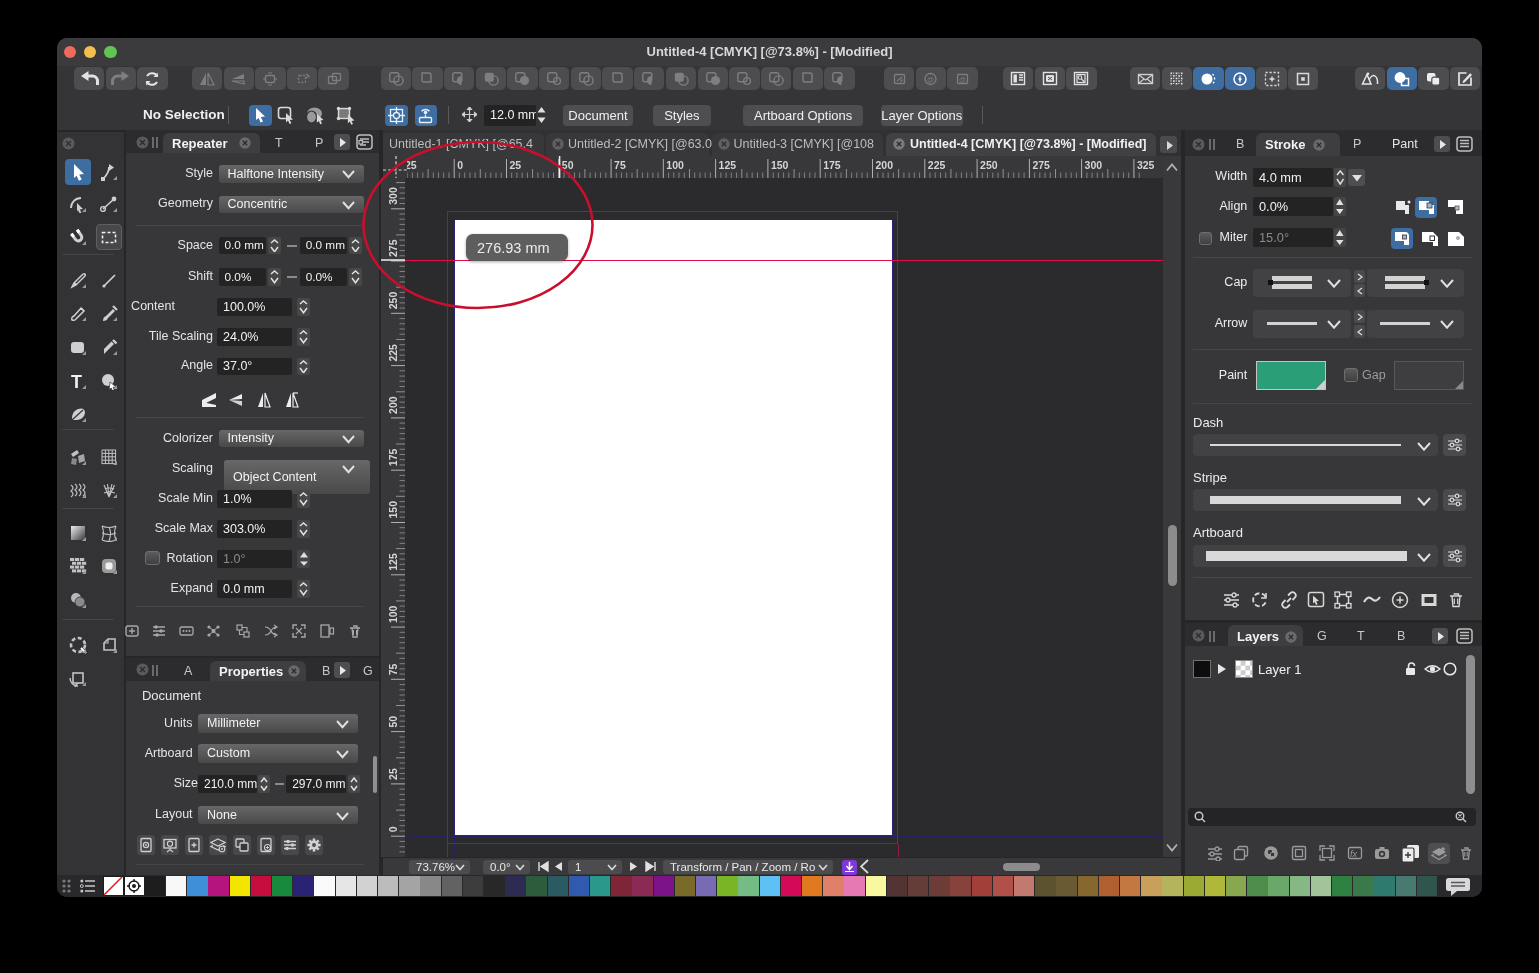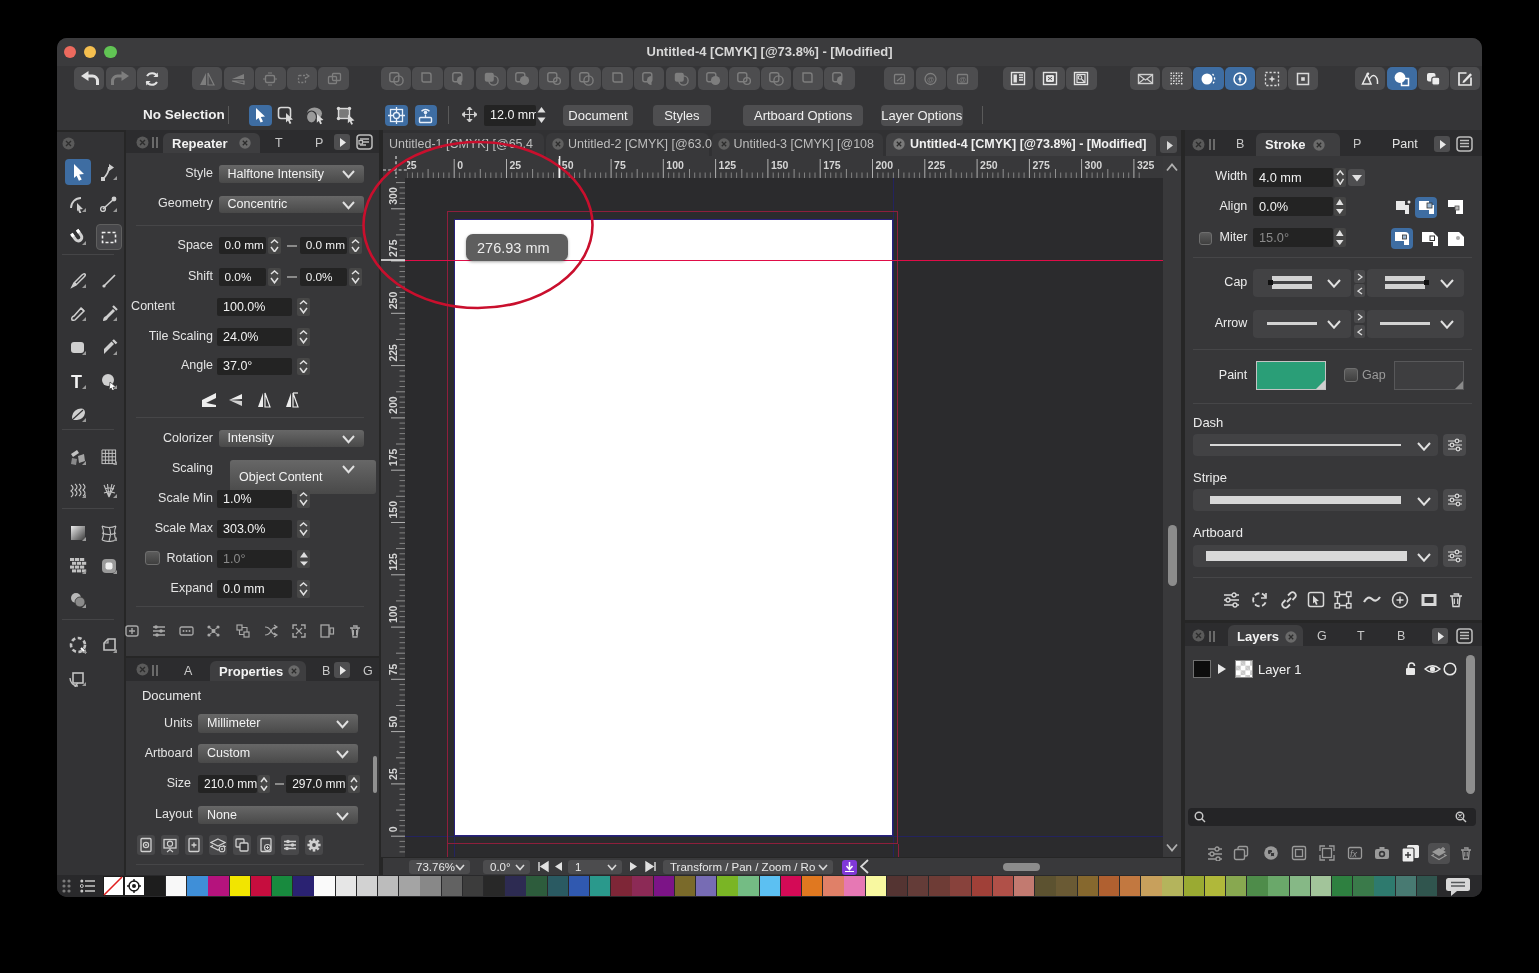--- a/index.html
+++ b/index.html
@@ -644,21 +644,21 @@
         <path d="M9 1 L14 15 H9z" fill="none" stroke="#ededed" stroke-width="1.2"></path>
         <path d="M9 1 H14" stroke="#ededed" stroke-width="1.2"></path>
       </svg>
       <div style="position:absolute;left:79px;top:379px;width:228px;height:1px;background:#464648;"></div>
       <div class="lab" style="left:36px;top:392.5px;width:120px;font-size:12.5px;">Colorizer</div>
       <div class="dd" style="left:161.5px;top:391.5px;width:145.5px;height:17.8px;font-size:12.5px;padding-left:9px;">Intensity</div>
       <svg style="position:absolute;left:285.0px;top:396.9px;" width="13" height="9" viewBox="0 0 13 9">
         <path d="M1 1 L6.5 7.15 L12 1" fill="none" stroke="#e0e0e0" stroke-width="2"></path>
       </svg>
       <div class="lab" style="left:36px;top:422.8px;width:120px;font-size:12.5px;">Scaling</div>
-      <div class="dd" style="left:173px;top:421.8px;width:145.5px;height:34px;font-size:12.5px;padding-left:9px;">Object Content</div>
+      <div class="dd" style="left:167px;top:421.8px;width:145.5px;height:34px;font-size:12.5px;padding-left:9px;">Object Content</div>
       <svg style="position:absolute;left:285.0px;top:427.2px;" width="13" height="9" viewBox="0 0 13 9">
         <path d="M1 1 L6.5 7.15 L12 1" fill="none" stroke="#e0e0e0" stroke-width="2"></path>
       </svg>
       <div class="lab" style="left:36px;top:452.8px;width:120px;font-size:12.5px;">Scale Min</div>
       <div class="fld" style="left:160px;top:451.90000000000003px;width:75px;height:17.8px;font-size:12.5px;color:#f2f2f2;">1.0%</div>
       <div style="position:absolute;left:240px;top:451.90000000000003px;width:13px;height:17.8px;background:#474747;border-radius:2px;"></div>
       <svg style="position:absolute;left:242px;top:453.90000000000003px;" width="9" height="13.8" viewBox="0 0 9 13.8">
         <path d="M1 4 L4.5 1 L8 4" fill="none" stroke="#e0e0e0" stroke-width="1.5"></path>
         <path d="M1 8 L4.5 12.8 L8 8" fill="none" stroke="#e0e0e0" stroke-width="1.5"></path>
       </svg>
@@ -755,21 +755,21 @@
       <div class="lab" style="left:25.599999999999994px;top:677.5px;width:110px;">Units</div>
       <div class="dd" style="left:141px;top:676.1px;width:160.3px;height:18.7px;font-size:12.5px;padding-left:9px;">Millimeter</div>
       <svg style="position:absolute;left:279.3px;top:681.95px;" width="13" height="9" viewBox="0 0 13 9">
         <path d="M1 1 L6.5 7.15 L12 1" fill="none" stroke="#e0e0e0" stroke-width="2"></path>
       </svg>
       <div class="lab" style="left:25.599999999999994px;top:707.5px;width:110px;">Artboard</div>
       <div class="dd" style="left:141px;top:706.1px;width:160.3px;height:18.7px;font-size:12.5px;padding-left:9px;">Custom</div>
       <svg style="position:absolute;left:279.3px;top:711.95px;" width="13" height="9" viewBox="0 0 13 9">
         <path d="M1 1 L6.5 7.15 L12 1" fill="none" stroke="#e0e0e0" stroke-width="2"></path>
       </svg>
-      <div class="lab" style="left:24px;top:738px;width:110px;text-align:right;">Size</div>
+      <div class="lab" style="left:31px;top:738px;width:110px;text-align:right;">Size</div>
       <div class="fld" style="left:141px;top:736.8px;width:58.8px;height:18.2px;font-size:12px;color:#f2f2f2;">210.0 mm</div>
       <div style="position:absolute;left:201px;top:736.8px;width:12px;height:18.2px;background:#474747;border-radius:2px;"></div>
       <svg style="position:absolute;left:203px;top:738.8px;" width="8" height="14.2" viewBox="0 0 8 14.2">
         <path d="M1 5 L4.0 1 L7 5" fill="none" stroke="#e0e0e0" stroke-width="1.5"></path>
         <path d="M1 9 L4.0 13.2 L7 9" fill="none" stroke="#e0e0e0" stroke-width="1.5"></path>
       </svg>
       <div style="position:absolute;left:217.5px;top:745px;width:9px;height:2px;background:#8a8a8a;"></div>
       <div class="fld" style="left:229.2px;top:736.8px;width:60px;height:18.2px;font-size:12px;color:#f2f2f2;">297.0 mm</div>
       <div style="position:absolute;left:290.5px;top:736.8px;width:12px;height:18.2px;background:#474747;border-radius:2px;"></div>
       <svg style="position:absolute;left:292.5px;top:738.8px;" width="8" height="14.2" viewBox="0 0 8 14.2">

